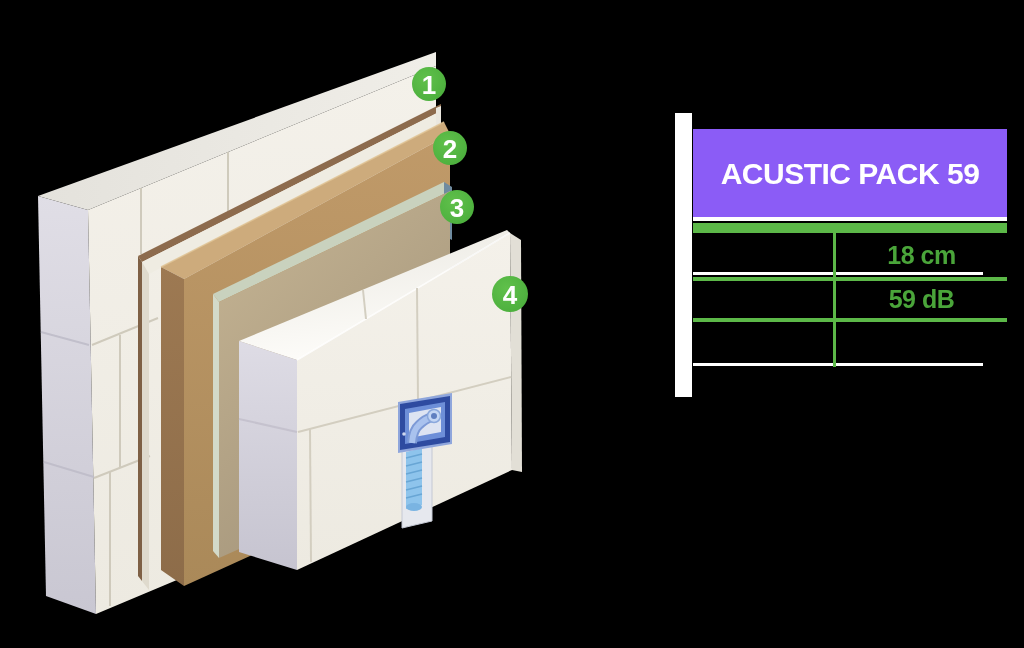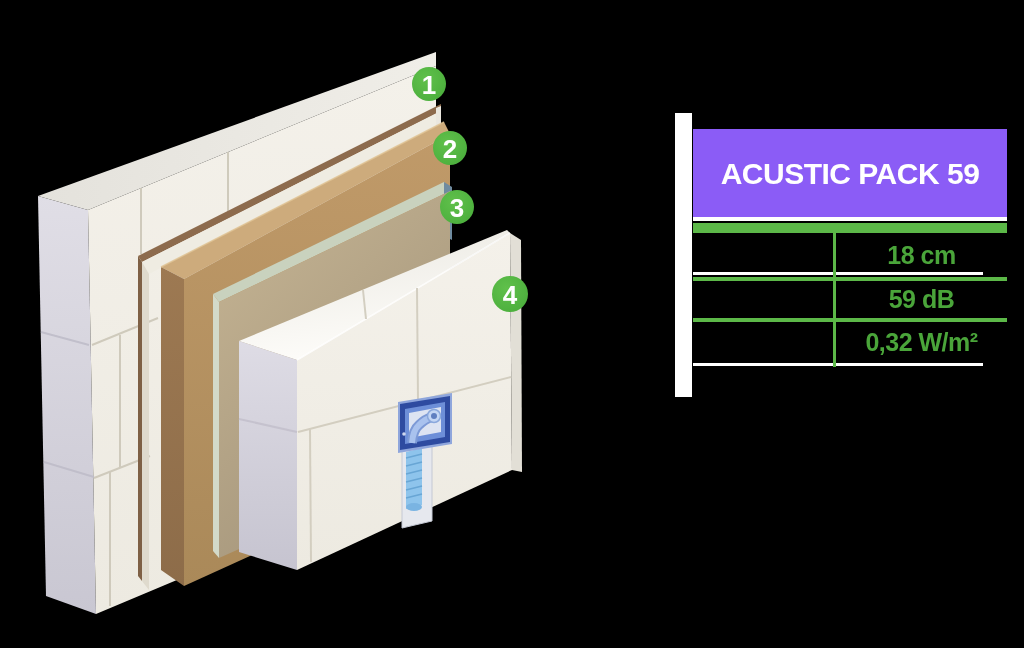--- a/index.html
+++ b/index.html
@@ -192,20 +192,19 @@
 
     <div class="hline" style="left:18px;top:166px;width:290px;height:3px;"></div>
     <div class="gline" style="left:18px;top:171px;width:314px;height:4px;"></div>
 
     <div class="label-cell l2"></div>
     <div class="spec-value v2">59 dB</div>
 
     <div class="gline" style="left:18px;top:212px;width:314px;height:4px;"></div>
 
     <div class="label-cell l3"></div>
-    <div class="spec-value v3">0,32 W/m²</div>
 
     <div class="hline" style="left:18px;top:257px;width:290px;height:3px;"></div>
 
     <div class="gline" style="left:158px;top:127px;width:3px;height:134px;"></div>
   </div>
 
 </div>
 
 </body></html>

